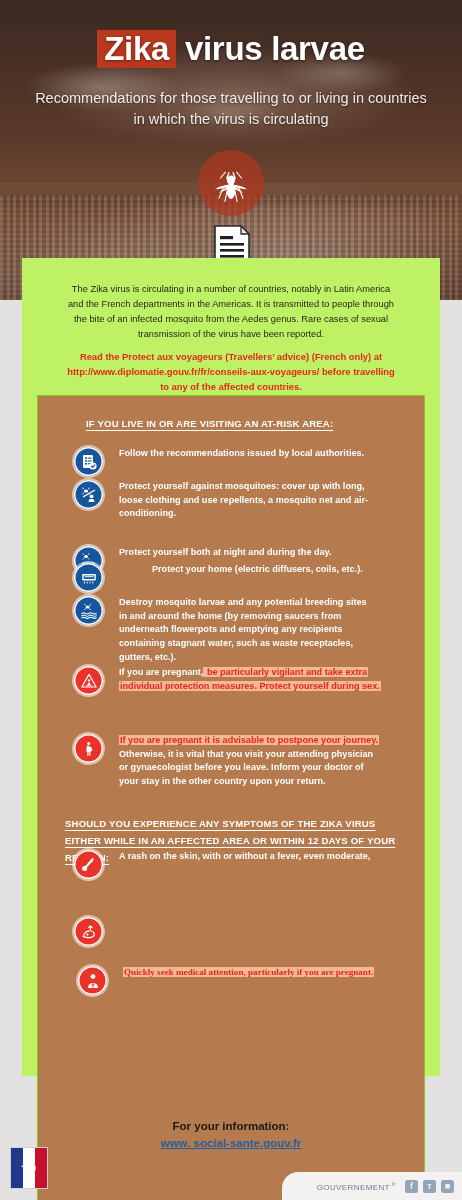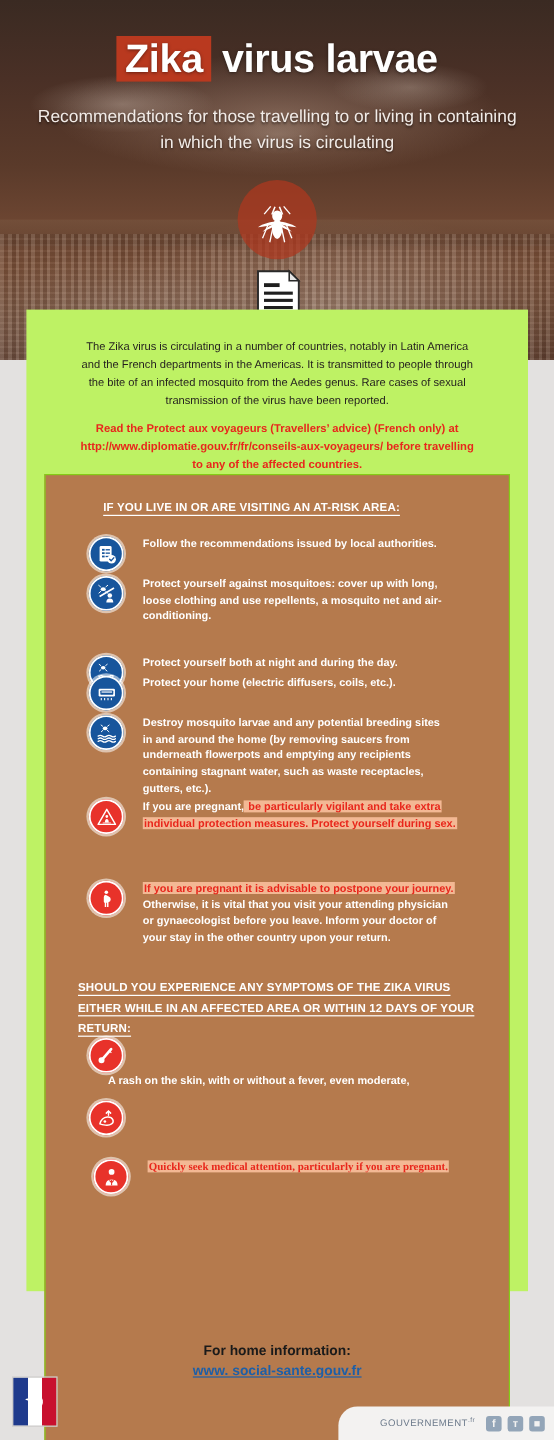--- a/index.html
+++ b/index.html
@@ -158,21 +158,21 @@
 <div class="hero">
   <div class="hero-sky"></div>
   <div class="hero-sea"></div>
   <div class="hero-city"></div>
 </div>
 
 <div class="title">
   <span class="hl">Zika</span><span> virus larvae</span>
 </div>
 
-<div class="subtitle">Recommendations for those travelling to or living in containing in which the virus is circulating</div>
+<div class="subtitle">Recommendations for those travelling to or living in countries in which the virus is circulating</div>
 
 <div class="mosq-badge">
   <svg width="46" height="46" viewBox="0 0 46 46" aria-hidden="true">
     <g fill="#ffffff">
       <ellipse cx="23" cy="20" rx="4.2" ry="4.6"></ellipse>
       <path d="M23 23.5c2.6 0 4.4 2.4 4.4 6.6 0 4.6-2.1 9-4.4 9s-4.4-4.4-4.4-9c0-4.2 1.8-6.6 4.4-6.6z"></path>
       <path d="M21.5 24.5c-4 .5-10.5 1.6-14.6 4.8 4.4-.3 10.7-1.3 14.9-3.1z"></path>
       <path d="M24.5 24.5c4 .5 10.5 1.6 14.6 4.8-4.4-.3-10.7-1.3-14.9-3.1z"></path>
       <path d="M21.8 25.8c-3.2 1.4-8.1 4-11 7.3 3.9-1.4 8.9-3.9 11.6-6z"></path>
       <path d="M24.2 25.8c3.2 1.4 8.1 4 11 7.3-3.9-1.4-8.9-3.9-11.6-6z"></path>
@@ -270,21 +270,21 @@
               <g stroke="#fff" stroke-width=".7">
                 <path d="M4.2 15 v1.6"></path>
                 <path d="M14.4 15 v1.6"></path>
               </g>
             </g>
           </svg>
       </div>
       <div class="txt">Protect yourself both at night and during the day.</div>
     </div>
 
-    <div class="row" style="left:36px; top:167px; width:310px;">
+    <div class="row" style="left:36px; top:167px; width:310px;gap:33px;">
       <div class="ic blue">
         <svg width="18" height="18" viewBox="0 0 18 18">
             <g fill="#fff">
               <rect x="2.2" y="5" width="13.6" height="6.4" rx="1"></rect>
               <rect x="3.6" y="6.4" width="10.8" height="3.6" rx=".6" fill="#17559c"></rect>
               <rect x="4.6" y="7.2" width="8.8" height="1" fill="#fff"></rect>
               <g stroke="#fff" stroke-width=".9">
                 <path d="M4.4 12.6 v2"></path>
                 <path d="M7.2 12.6 v2"></path>
                 <path d="M10 12.6 v2"></path>
@@ -341,21 +341,21 @@
               <circle cx="8.6" cy="3.6" r="1.5"></circle>
               <path d="M8 5.6 q-1.5 0-1.5 2.2 v3.4 q0 1 .8 1 v3.6 h1.2 v-3.6 h.7 v3.6 h1.2 v-4 q1.9-.4 1.9-2.4 0-2-2-2.6 z"></path>
             </g>
           </svg>
       </div>
       <div class="txt"><span class="mark">If you are pregnant it is advisable to postpone your journey.</span><span> Otherwise, it is vital that you visit your attending physician or gynaecologist before you leave. Inform your doctor of your stay in the other country upon your return.</span></div>
     </div>
 
     <div class="sec-head sec2">SHOULD YOU EXPERIENCE ANY SYMPTOMS OF THE ZIKA VIRUS EITHER WHILE IN AN AFFECTED AREA OR WITHIN 12 DAYS OF YOUR RETURN:</div>
 
-    <div class="row" style="left:36px; top:469px; width:310px;flex-direction:column;">
+    <div class="row" style="left:36px; top:454px; width:310px;">
       <div class="ic red">
         <svg width="18" height="18" viewBox="0 0 18 18">
             <g stroke="#fff" fill="none">
               <path d="M12.6 3.2 L5.6 11.4" stroke-width="2.2" stroke-linecap="round"></path>
               <circle cx="4.6" cy="12.6" r="1.9" stroke-width="1.2" fill="#fff"></circle>
               <path d="M11.2 4.8 l1.6 1.6" stroke-width=".9"></path>
             </g>
           </svg>
       </div>
       <div class="txt">A rash on the skin, with or without a fever, even moderate,</div>
@@ -387,21 +387,21 @@
             </g>
           </svg>
       </div>
       <div class="txt"><span class="mark">Quickly seek medical attention, particularly if you are pregnant.</span></div>
     </div>
 
   </div>
 </div>
 
 <div class="more">
-  <span>For home information:</span>
+  <span>For your information:</span>
   <a href="#">www. social-sante.gouv.fr</a>
 </div>
 
 <div class="flag">
   <svg class="mar" viewBox="0 0 20 34" aria-hidden="true">
     <path d="M11.5 2 q3.2 .4 3.4 4.2 .2 3.4-1.6 5 1.8 1 2.4 3.6 .6 2.6-1 5.4 -1.4 2.6-1.2 5.2 .2 2.6 1.6 4.8 H4.6 q1.4-3.4 1.2-7.6 -.2-4.4 1-7.8 1.2-3.4 .6-6 -.6-2.6 -2.2-3.6 z" fill="#ffffff"></path>
     <path d="M4.2 13.6 q-2-.6-3.2 .8 1.8 .2 3 1.2 z" fill="#ffffff"></path>
   </svg>
 </div>
 

